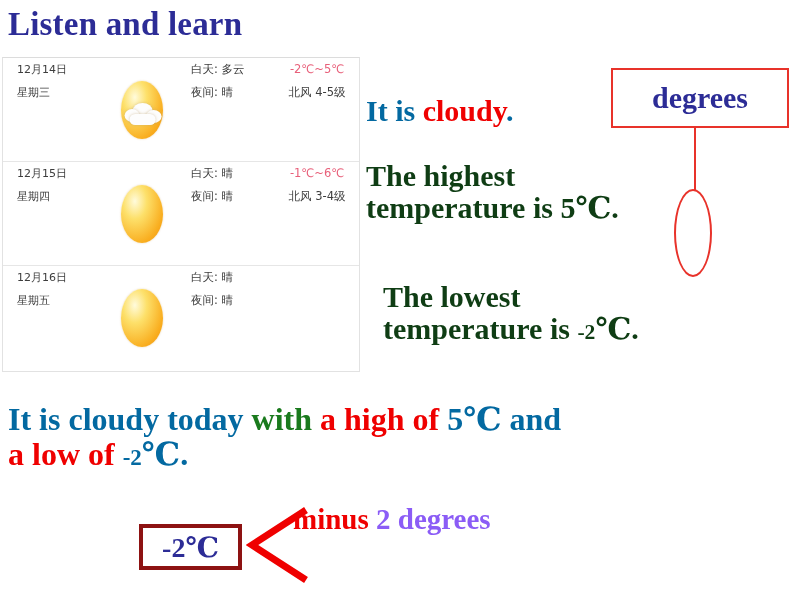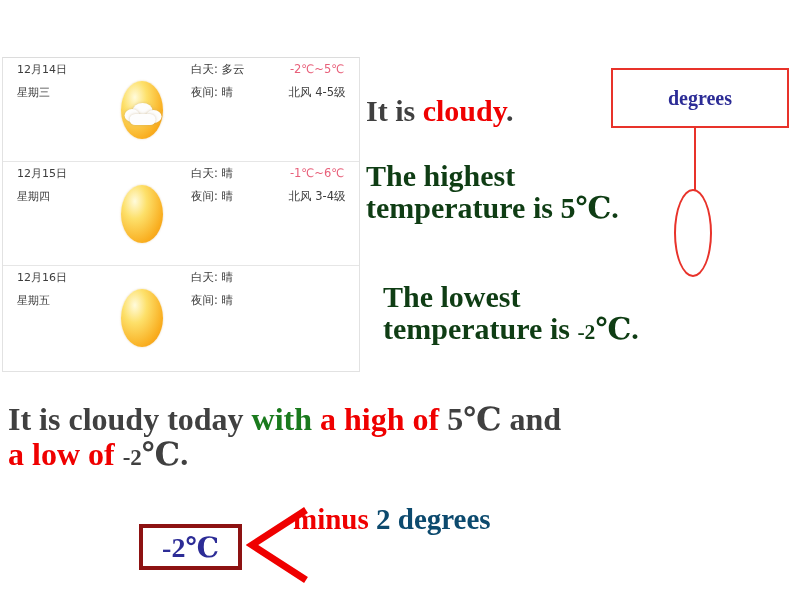--- a/index.html
+++ b/index.html
@@ -123,21 +123,21 @@
 
   
   .sent {
     position: absolute;
     font-family: "Liberation Serif", "DejaVu Serif", serif;
     font-weight: bold;
     color: #0f3d14;
     white-space: nowrap;
     line-height: 1.08;
   }
-  .g   { color: #404040; }       
+  .g   { color: #0369a1; }       
   .gb  { color: #1a7a1d; }       
   .r   { color: #ef0000; }       
   .small-neg { font-size: 0.72em; vertical-align: baseline; }
 
   #sentence-cloudy {
     left: 366px;
     top: 95px;
     font-size: 30px;
   }
   #sentence-highest {
@@ -166,21 +166,21 @@
     width: 178px;
     height: 60px;
     border: 2px solid #e8322a;
     box-sizing: border-box;
     background: #ffffff;
     display: flex;
     align-items: center;
     justify-content: center;
   }
   #degrees-box span {
-    font-size: 20px;
+    font-size: 30px;
     font-weight: bold;
     color: #2c2c96;
     font-family: "Liberation Serif", "DejaVu Serif", serif;
   }
   #degrees-leader {
     position: absolute;
     left: 694px;
     top: 128px;
     width: 2px;
     height: 62px;
@@ -237,27 +237,28 @@
   }
   #bottom-line-2 {
     position: absolute;
     left: 293px;
     top: 548px;
     font-size: 29px;
     font-weight: bold;
     white-space: nowrap;
     font-family: "Liberation Serif", "DejaVu Serif", serif;
   }
-  .b { color: #0c4a6e; }
+  .b { color: #8b5cf6; }
 </style>
 </head>
 <body>
 
 <div class="stage">
 
+  <div id="page-title">Listen and learn</div>
 
   <div id="weather-table">
 
     <div class="weather-row">
       <div class="col-date">
         <div>12月14日</div>
         <div>星期三</div>
       </div>
       <div class="col-icon">
         <div class="sun">

